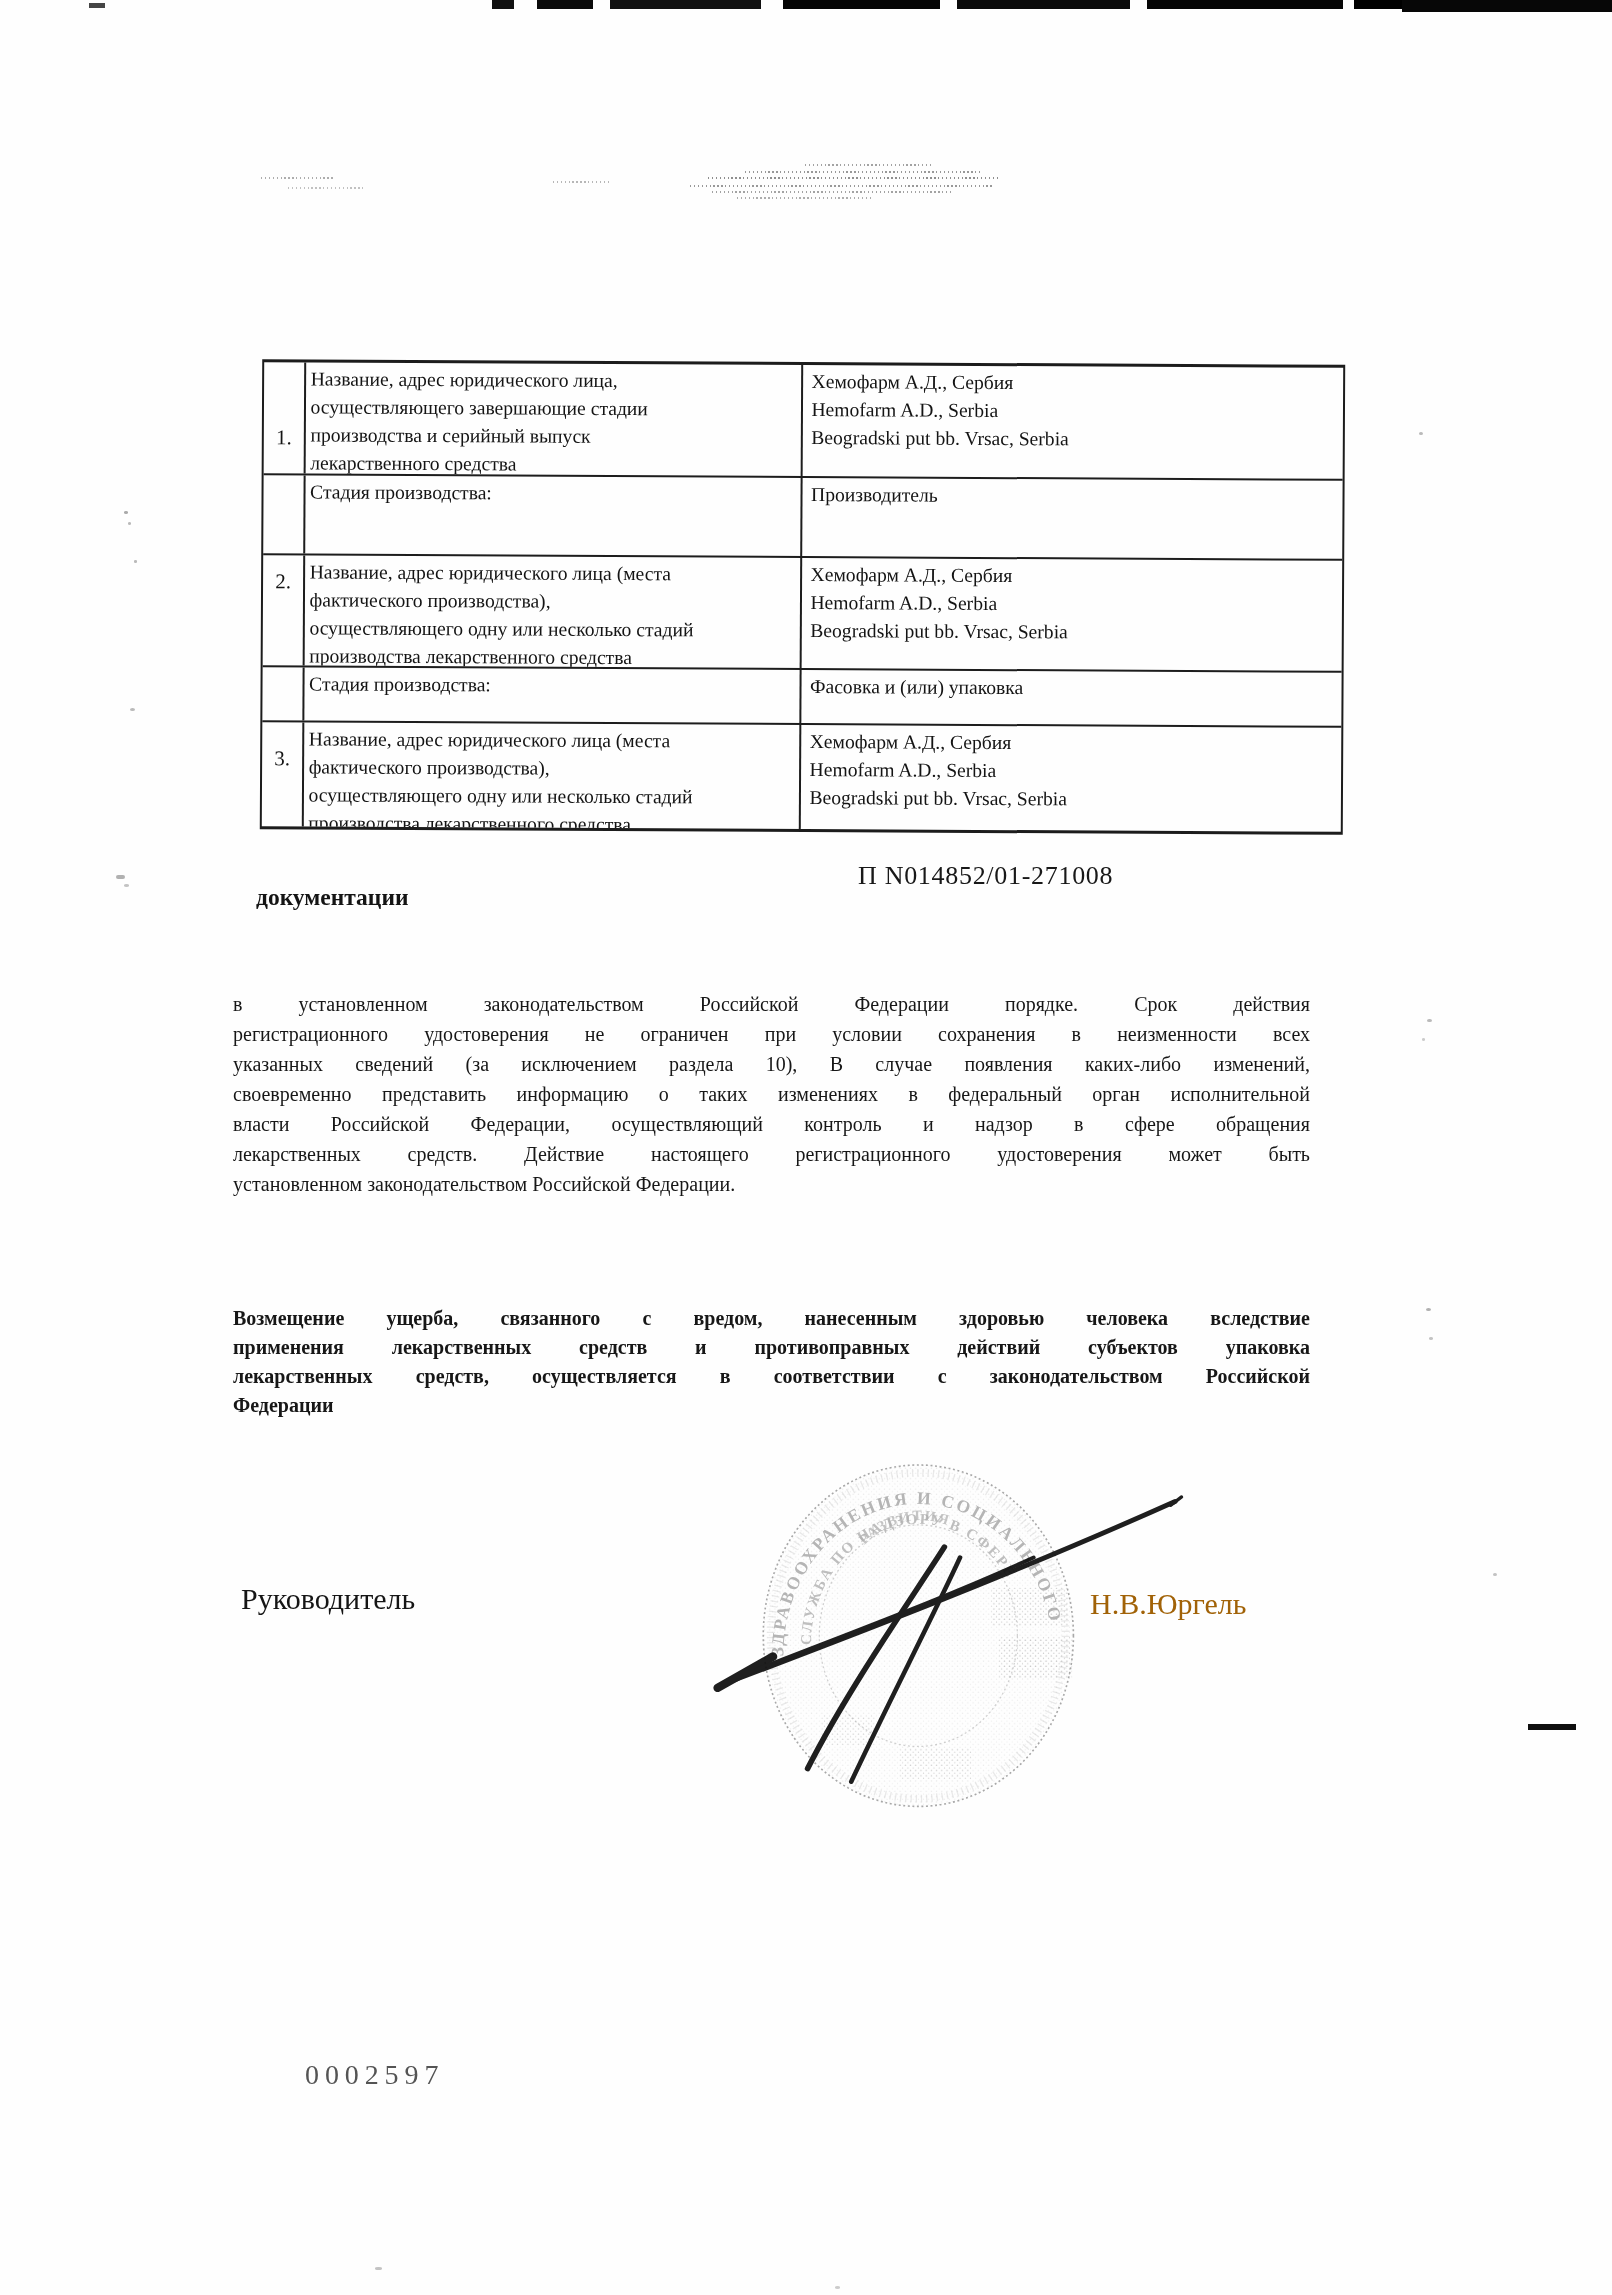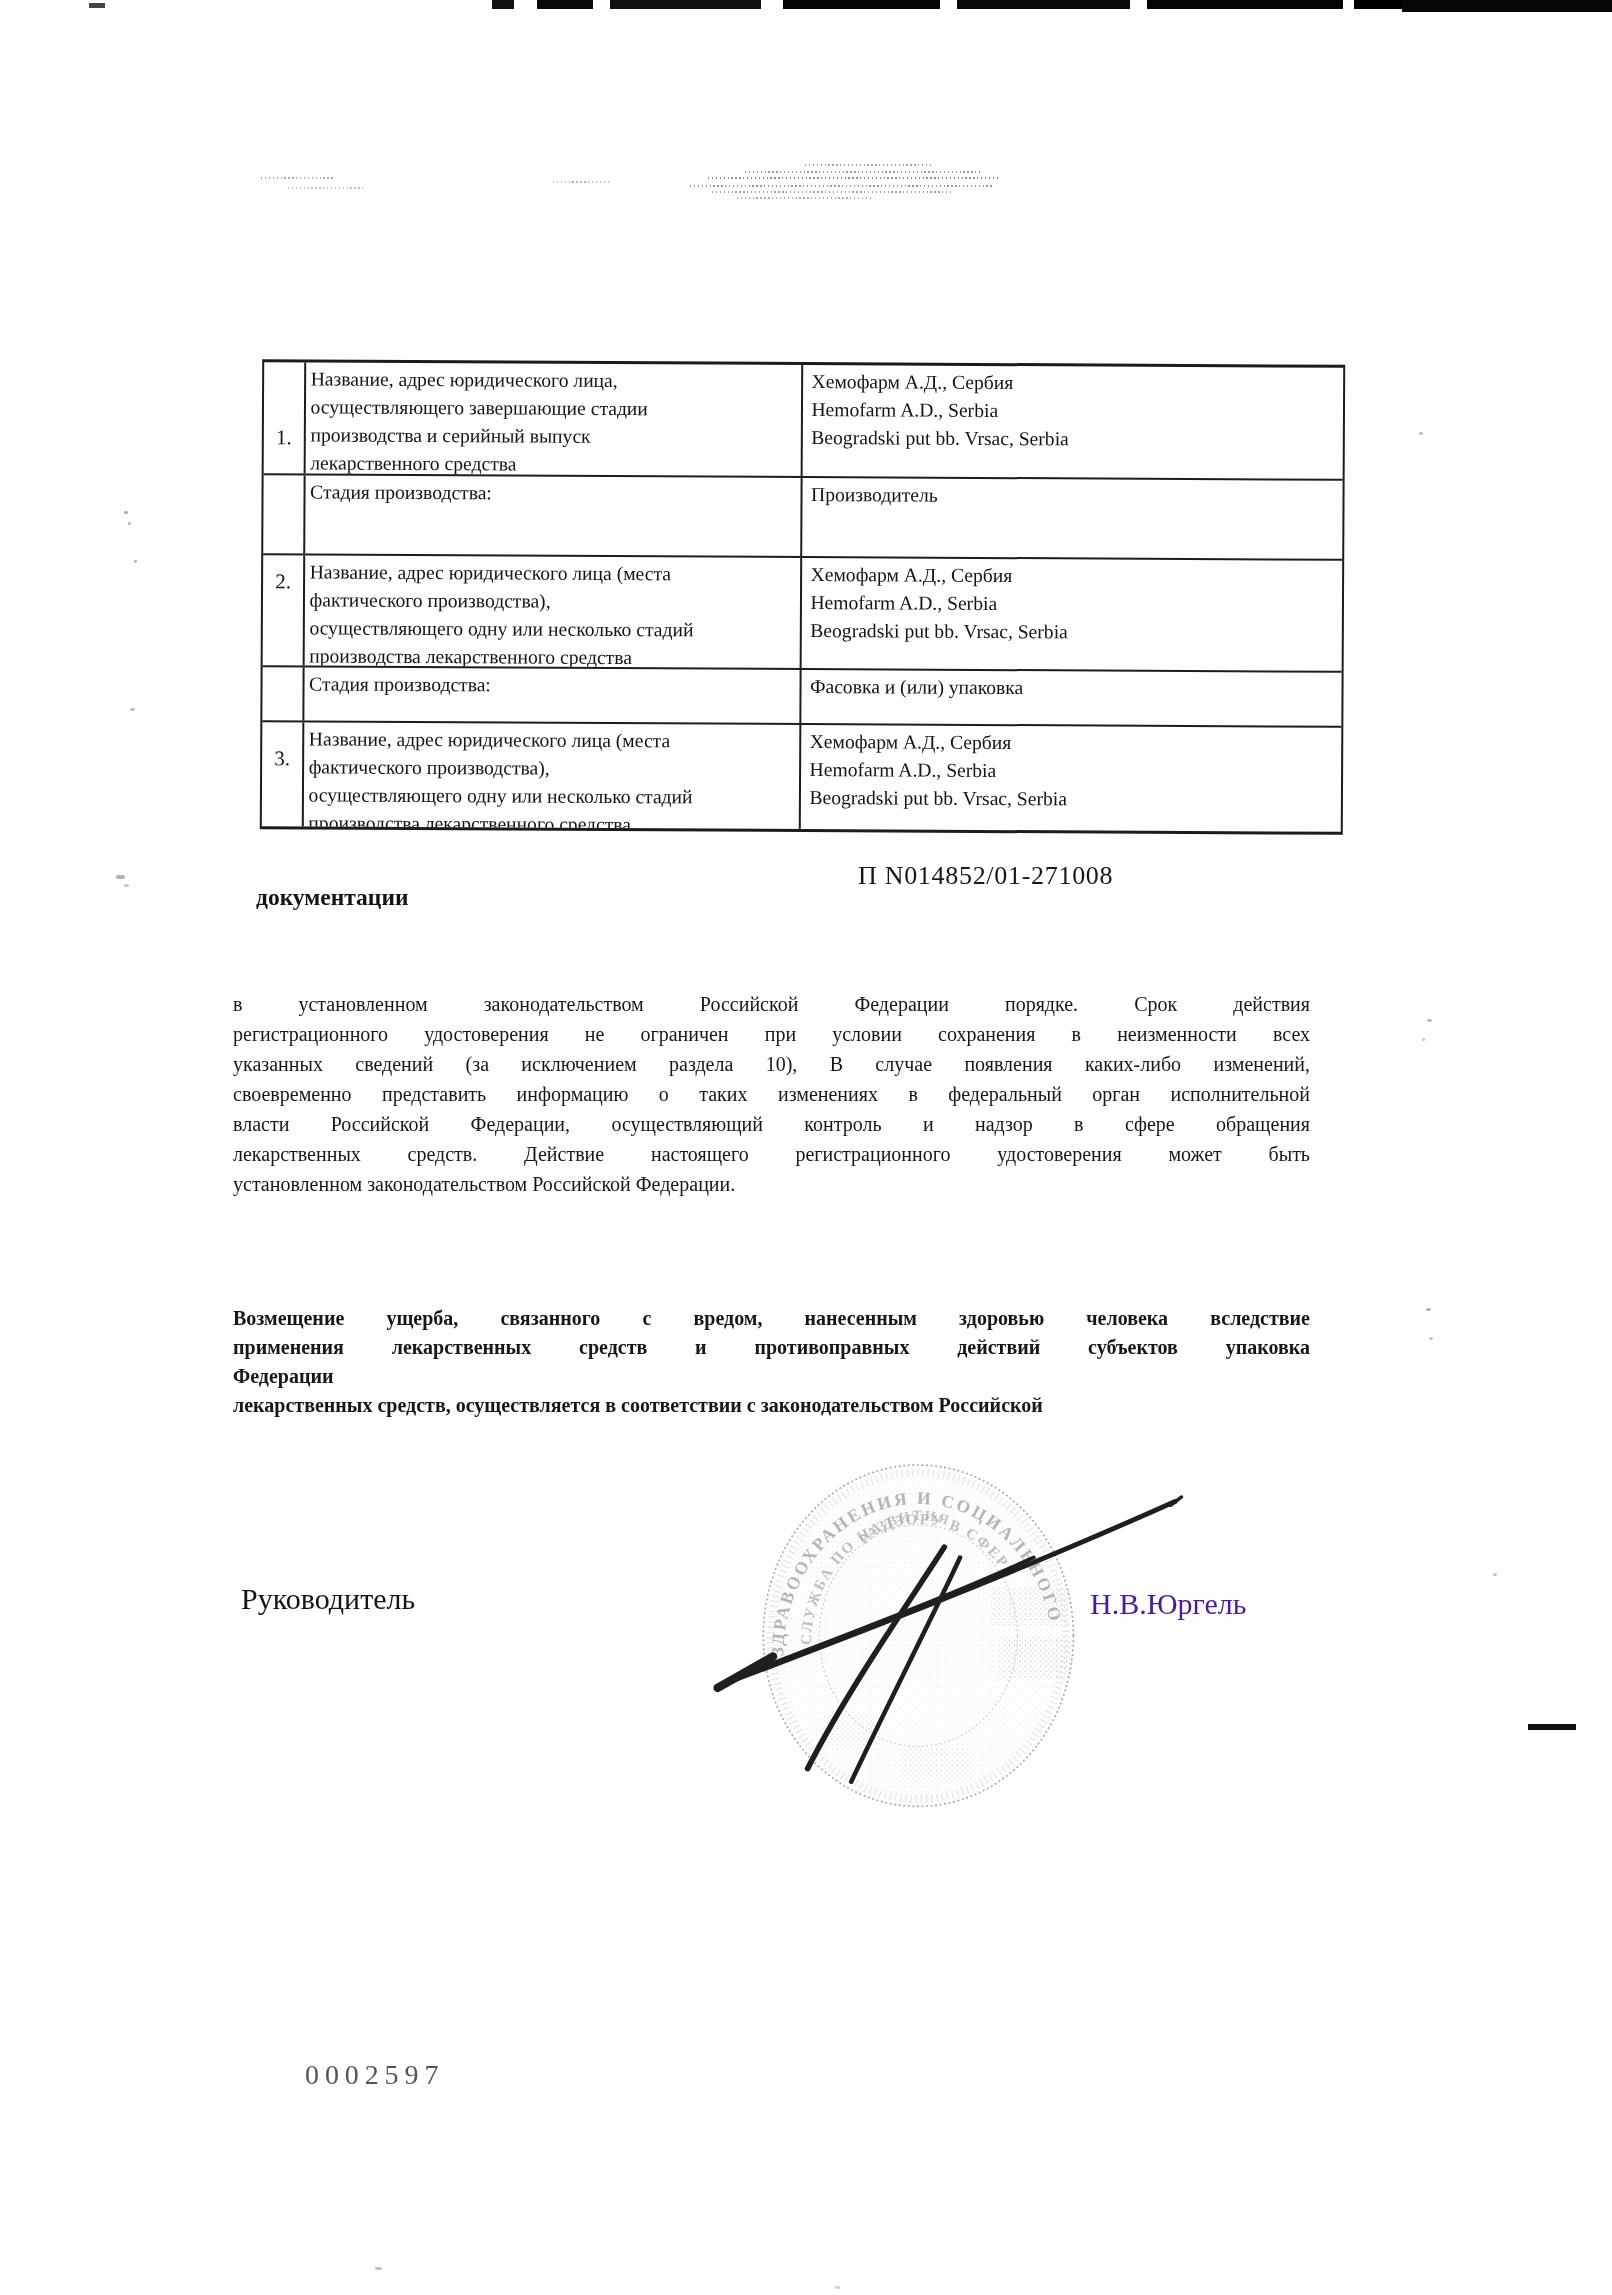--- a/index.html
+++ b/index.html
@@ -67,21 +67,21 @@
     position:absolute;left:233px;width:1077px;
     font-size:20px;color:#171717;
   }
   .p1{top:989px;}
   .p2{top:1304px;font-weight:bold;}
   .jline{text-align:justify;text-align-last:justify;line-height:30px;}
   .p2 .jline{line-height:29px;}
   .para .jline:last-child{text-align-last:left;}
   
   .sig-label{position:absolute;left:241px;top:1582px;font-size:30px;color:#151515;}
-  .sig-name{position:absolute;left:1090px;top:1587px;font-size:30px;color:#4c1d95;}
+  .sig-name{position:absolute;left:1090px;top:1587px;font-size:30px;color:#a16207;}
   .stamp-svg{position:absolute;left:685px;top:1435px;}
   
   .serial{
     position:absolute;left:297px;top:2059px;
     font-size:28px;letter-spacing:5.9px;color:#2f2f2f;opacity:.82;margin-left:8px;
   }
 </style>
 </head>
 <body>
 
@@ -190,22 +190,22 @@
       <div class="jline">регистрационного удостоверения не ограничен при условии сохранения в неизменности всех</div>
       <div class="jline">указанных сведений (за исключением раздела 10), В случае появления каких-либо изменений,</div>
       <div class="jline">своевременно представить информацию о таких изменениях в федеральный орган исполнительной</div>
       <div class="jline">власти Российской Федерации, осуществляющий контроль и надзор в сфере обращения</div>
       <div class="jline">лекарственных средств. Действие настоящего регистрационного удостоверения может быть</div>
       <div class="jline">установленном законодательством Российской Федерации.</div>
     </div>
   <div class="para p2" id="p2">
       <div class="jline">Возмещение ущерба, связанного с вредом, нанесенным здоровью человека вследствие</div>
       <div class="jline">применения лекарственных средств и противоправных действий субъектов упаковка</div>
+      <div class="jline">лекарственных средств, осуществляется в соответствии с законодательством Российской</div>
       <div class="jline">Федерации</div>
-      <div class="jline">лекарственных средств, осуществляется в соответствии с законодательством Российской</div>
     </div>
 
   <div class="sig-label">Руководитель</div>
   <div class="sig-name">Н.В.Юргель</div>
 
   <svg class="stamp-svg" width="554" height="404" viewBox="0 0 850 620">
     <defs>
       <pattern id="speck" width="8" height="8" patternUnits="userSpaceOnUse">
         <circle cx="2" cy="3" r="1.1" fill="#8d8d8d"></circle>
         <circle cx="6" cy="7" r="0.9" fill="#9d9d9d"></circle>

